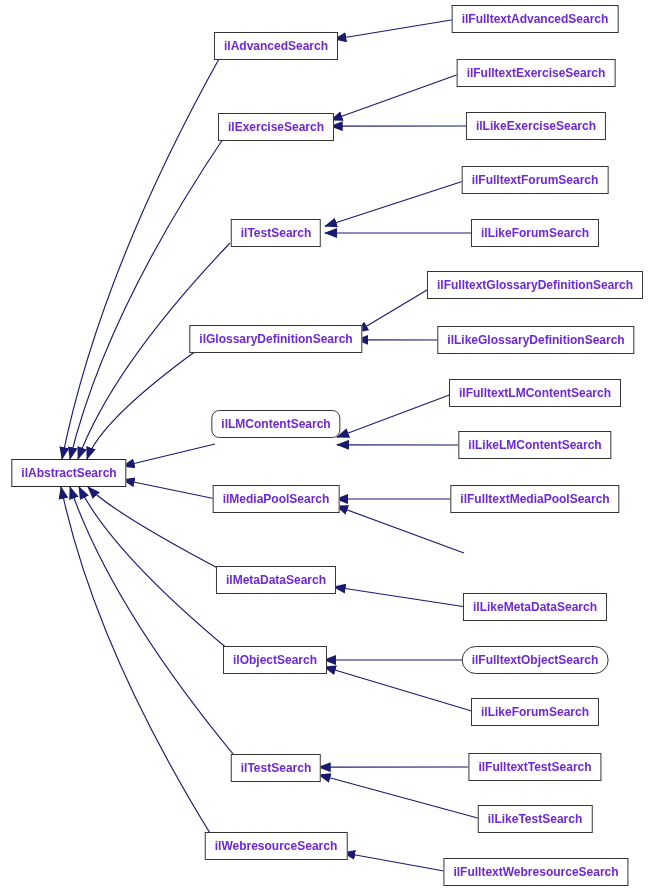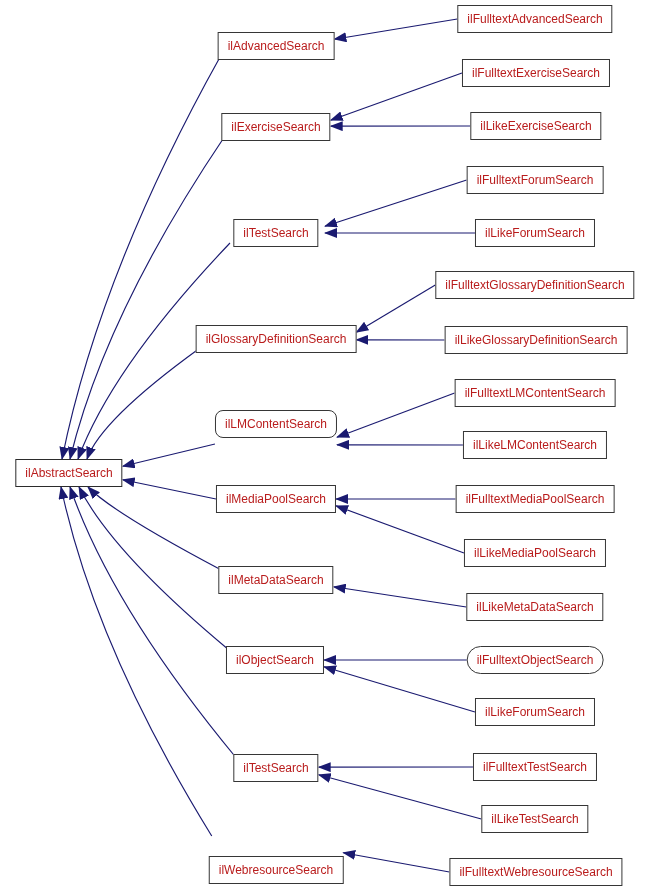--- a/index.html
+++ b/index.html
@@ -10,29 +10,30 @@
     background:#ffffff;
     font-family:"Liberation Sans", sans-serif;
     overflow:hidden;
   }
   #edges{position:absolute;left:0;top:0;z-index:1;}
   .node{
     position:absolute;
     transform:translate(-50%,-50%);
     background:#ffffff;
     border:1.4px solid #363636;
-    color:#b91c1c;
+    color:#6d28d9;
     font-size:12px;
     line-height:14px;
     padding:6px 9px 6px 9px;
     white-space:nowrap;
     z-index:2;
     box-sizing:border-box;
     text-align:center;
     cursor:pointer;
+    font-weight:bold;
   }
   .node.base{border-color:#2b2b2b;}
 </style>
 </head>
 <body>
 
 <div id="canvas">
   <svg id="edges" width="659" height="893" viewBox="0 0 659 893" xmlns="http://www.w3.org/2000/svg">
       <defs>
         <marker id="arr" markerUnits="userSpaceOnUse" markerWidth="13" markerHeight="10" refX="12" refY="5" orient="auto">
@@ -70,31 +71,30 @@
 <div class="node base" style="left: 69px; top: 473px;">ilAbstractSearch</div>
     <div class="node" style="left: 276px; top: 46px;">ilAdvancedSearch</div>
     <div class="node" style="left: 276px; top: 127px;">ilExerciseSearch</div>
     <div class="node" style="left: 276px; top: 233px;">ilTestSearch</div>
     <div class="node" style="left: 276px; top: 339px;">ilGlossaryDefinitionSearch</div>
     <div class="node" style="left: 276px; top: 424px; border-radius: 8px;">ilLMContentSearch</div>
     <div class="node" style="left: 276px; top: 499px;">ilMediaPoolSearch</div>
     <div class="node" style="left: 276px; top: 580px;">ilMetaDataSearch</div>
     <div class="node" style="left: 275px; top: 660px;">ilObjectSearch</div>
     <div class="node" style="left: 276px; top: 768px;">ilTestSearch</div>
-    <div class="node" style="left: 276px; top: 846px; margin-top: 24px;">ilWebresourceSearch</div>
+    <div class="node" style="left: 276px; top: 846px;">ilWebresourceSearch</div>
     <div class="node" style="left: 535px; top: 19px;">ilFulltextAdvancedSearch</div>
     <div class="node" style="left: 536px; top: 73px;">ilFulltextExerciseSearch</div>
     <div class="node" style="left: 536px; top: 126px;">ilLikeExerciseSearch</div>
     <div class="node" style="left: 535px; top: 180px;">ilFulltextForumSearch</div>
     <div class="node" style="left: 535px; top: 233px;">ilLikeForumSearch</div>
     <div class="node" style="left: 535px; top: 285px;">ilFulltextGlossaryDefinitionSearch</div>
     <div class="node" style="left: 536px; top: 340px;">ilLikeGlossaryDefinitionSearch</div>
     <div class="node" style="left: 535px; top: 393px;">ilFulltextLMContentSearch</div>
     <div class="node" style="left: 535px; top: 445px;">ilLikeLMContentSearch</div>
     <div class="node" style="left: 535px; top: 499px;">ilFulltextMediaPoolSearch</div>
-    <div class="node" style="left: 535px; top: 553px;">ilLikeMediaPoolSearch</div>
     <div class="node" style="left: 535px; top: 607px;">ilLikeMetaDataSearch</div>
     <div class="node" style="left: 535px; top: 660px; border-radius: 14px;">ilFulltextObjectSearch</div>
     <div class="node" style="left: 535px; top: 712px;">ilLikeForumSearch</div>
     <div class="node" style="left: 535px; top: 767px;">ilFulltextTestSearch</div>
     <div class="node" style="left: 535px; top: 819px;">ilLikeTestSearch</div>
     <div class="node" style="left: 536px; top: 872px;">ilFulltextWebresourceSearch</div>
   </div>
 
 </body></html>

